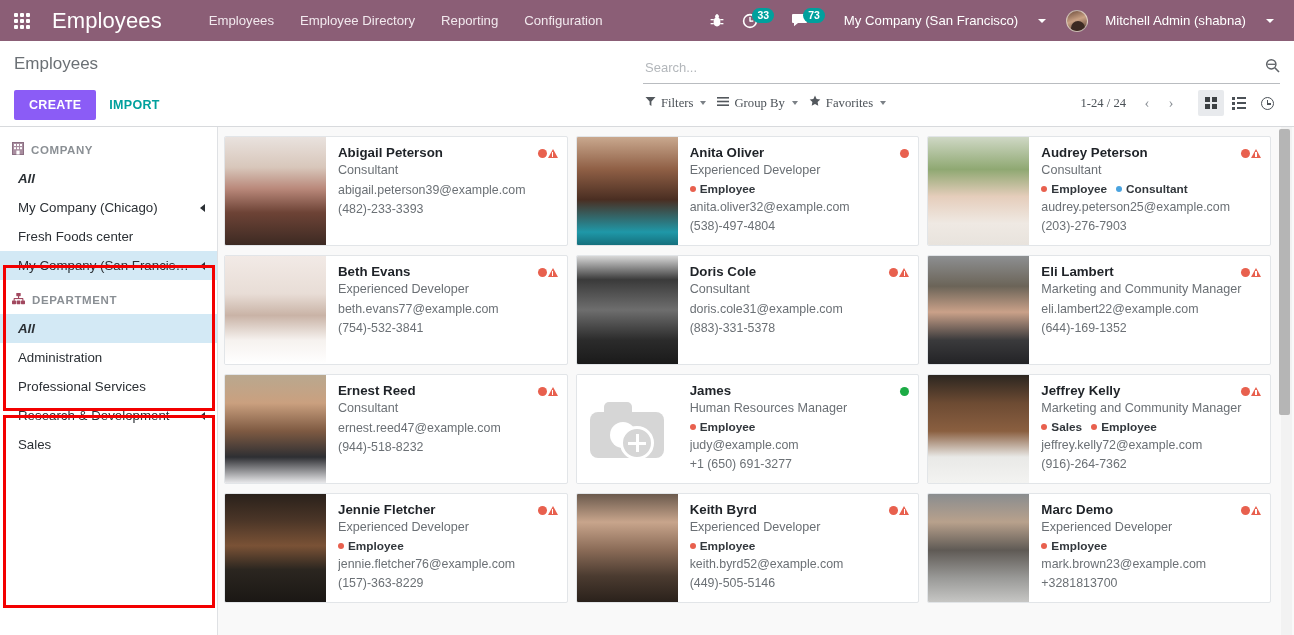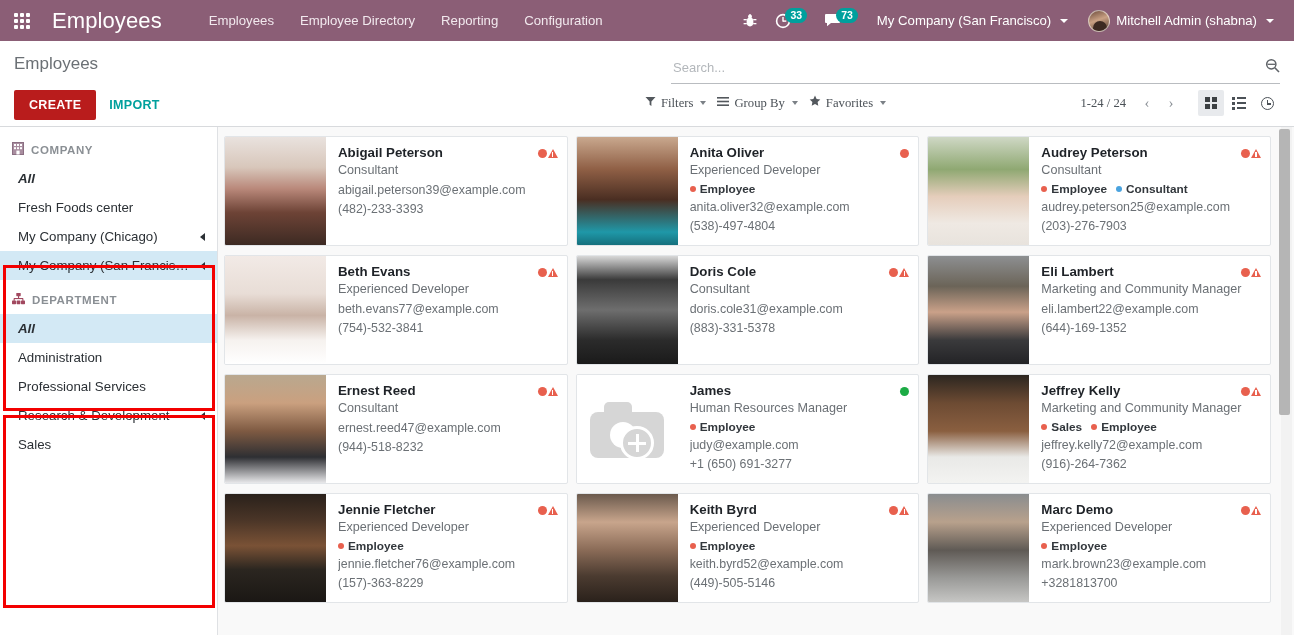--- a/index.html
+++ b/index.html
@@ -69,21 +69,21 @@
     border-radius: 9px;
     font-size: 10.5px;
     font-weight: bold;
     padding: 1px 5px 2px 5px;
     margin-left: -6px;
     position: relative;
     top: -5px;
     line-height: 12px;
   }
   .company-sel, .user-sel {
-    display: flex; align-items: center; gap: 6px;
+    display: flex; align-items: center; gap: 17px;
     padding: 0 10px; height: 41px; cursor: pointer;
     font-size: 13.2px; white-space: nowrap;
   }
   .caret { border-left: 4px solid transparent; border-right: 4px solid transparent;
            border-top: 4px solid #ffffff; display: inline-block; margin-left: 3px; }
   .avatar-top {
     width: 22px; height: 22px; border-radius: 50%;
     background: linear-gradient(160deg, #6b4a3a 0%, #c9a184 45%, #4a3328 100%);
     border: 1px solid rgba(255,255,255,.55);
     flex: none;
@@ -103,40 +103,40 @@
     position: relative;
     height: 86px;
   }
   .cp-row1 { display: flex; align-items: flex-start; height: 44px; }
   .cp-title {
     font-size: 17px; color: #6b7075; font-weight: 400;
     padding-top: 13px;
   }
   .cp-row2 { display: flex; align-items: center; height: 40px; }
   .btn-create {
-    background: #b91c1c; color: #fff; border: none;
+    background: #8b5cf6; color: #fff; border: none;
     font-size: 12.5px; font-weight: bold; letter-spacing: .3px;
     padding: 8px 15px; cursor: pointer; border-radius: 2px;
     text-transform: uppercase;
   }
   .btn-import {
     background: transparent; color: #00a09d; border: none;
     font-size: 12.5px; font-weight: bold; letter-spacing: .3px;
     padding: 8px 13px; cursor: pointer; text-transform: uppercase;
   }
 
   
   .search-block {
     position: absolute;
     left: 643px; right: 14px; top: 0;
   }
   .search-row {
     display: flex; align-items: center;
     border-bottom: 1px solid #b9bcc0;
-    height: 33px; margin-top: 10px; margin-left: 28px;
+    height: 33px; margin-top: 10px;
   }
   .search-input {
     flex: 1; border: none; outline: none;
     font-size: 13px; color: #4b5157;
     font-family: "Liberation Sans", sans-serif;
     background: transparent;
   }
   .search-input::placeholder { color: #b3b7bb; }
   .search-icon { color: #5f6368; font-size: 15px; padding-left: 6px; cursor: pointer; }
   .filter-row {
@@ -479,25 +479,25 @@
             <rect x="8" y="5.2" width="2" height="2" fill="#ffffff"></rect>
             <rect x="4.4" y="8.6" width="3.2" height="3.9" fill="#ffffff"></rect>
           </svg>
         </span>
         <span>COMPANY</span>
       </div>
       <div class="side-item bold">
         <span>All</span>
       </div>
       <div class="side-item">
-        <span>Fresh Foods center</span>
-      </div>
-      <div class="side-item">
         <span>My Company (Chicago)</span>
         <span class="expand"></span>
+      </div>
+      <div class="side-item">
+        <span>Fresh Foods center</span>
       </div>
       <div class="side-item selected">
         <span>My Company (San Francis…</span>
         <span class="expand"></span>
       </div>
     </div>
 
     <div class="side-section" style="margin-top:7px">
       <div class="side-head">
         <span>

